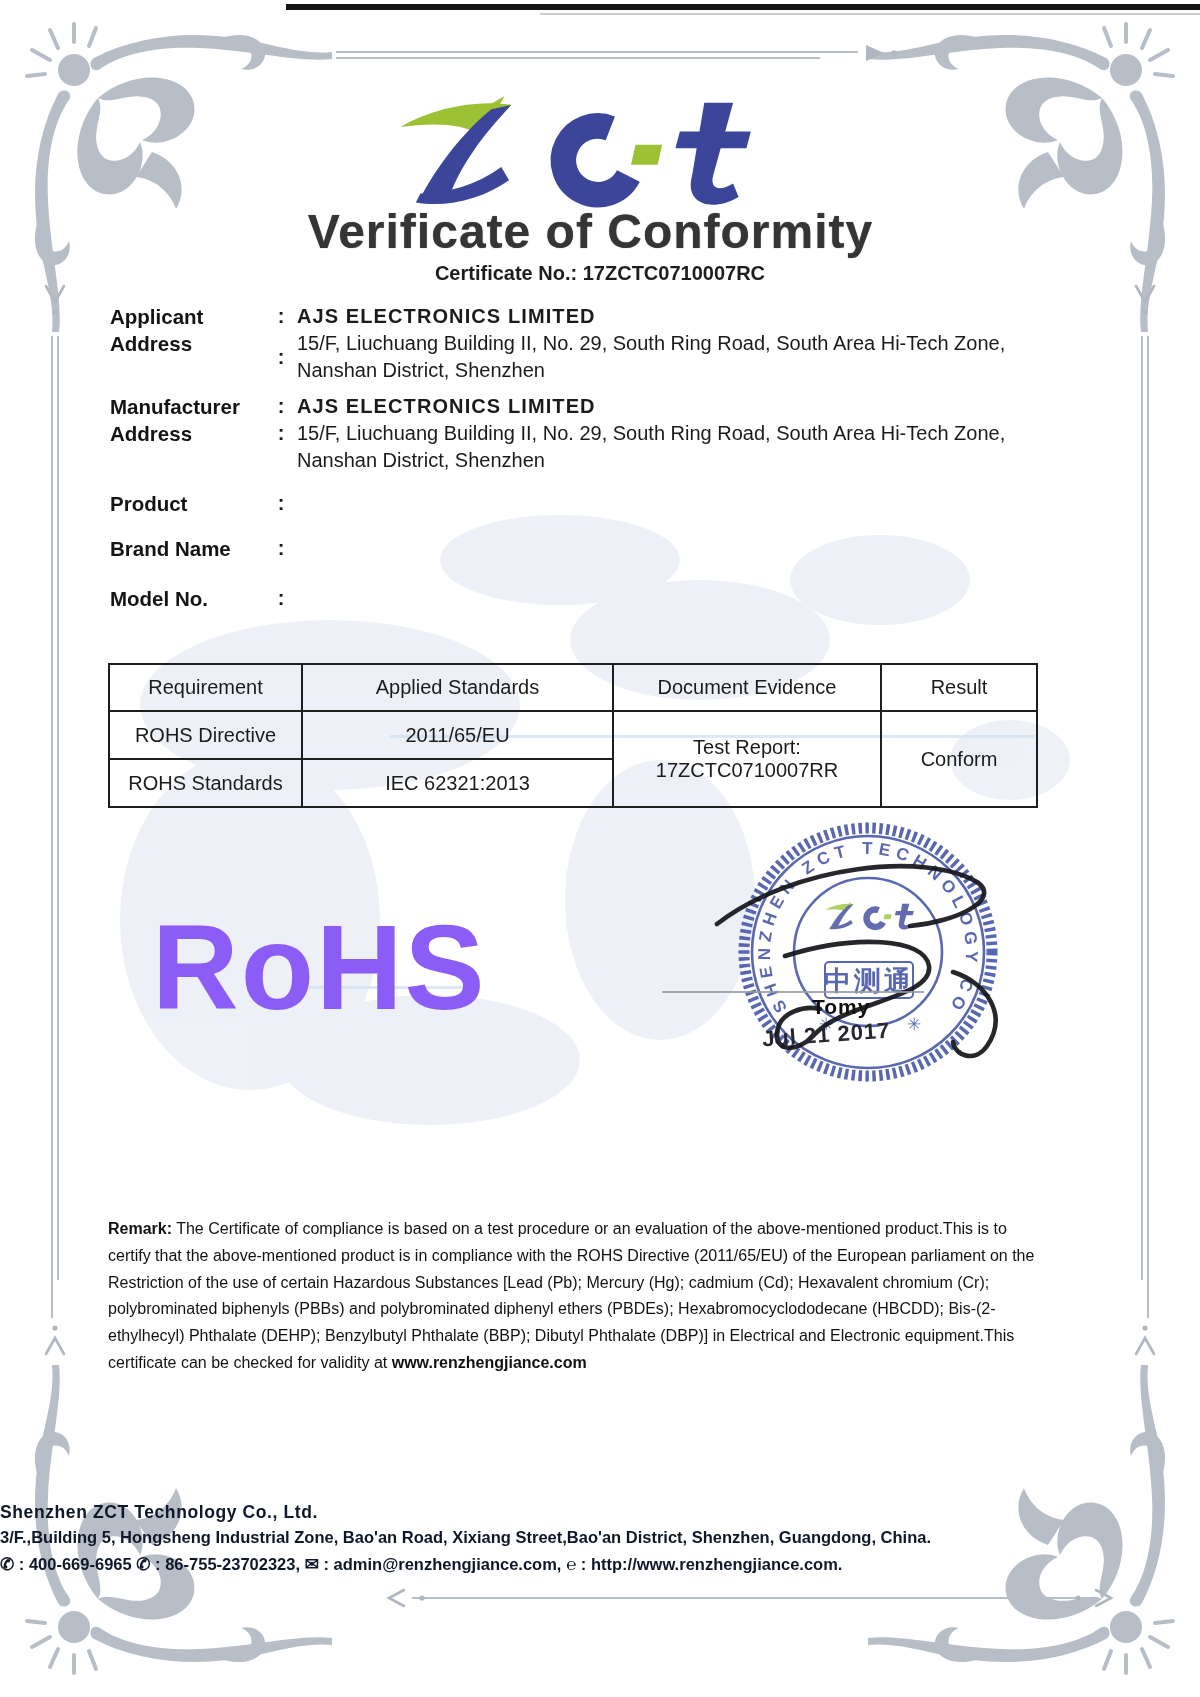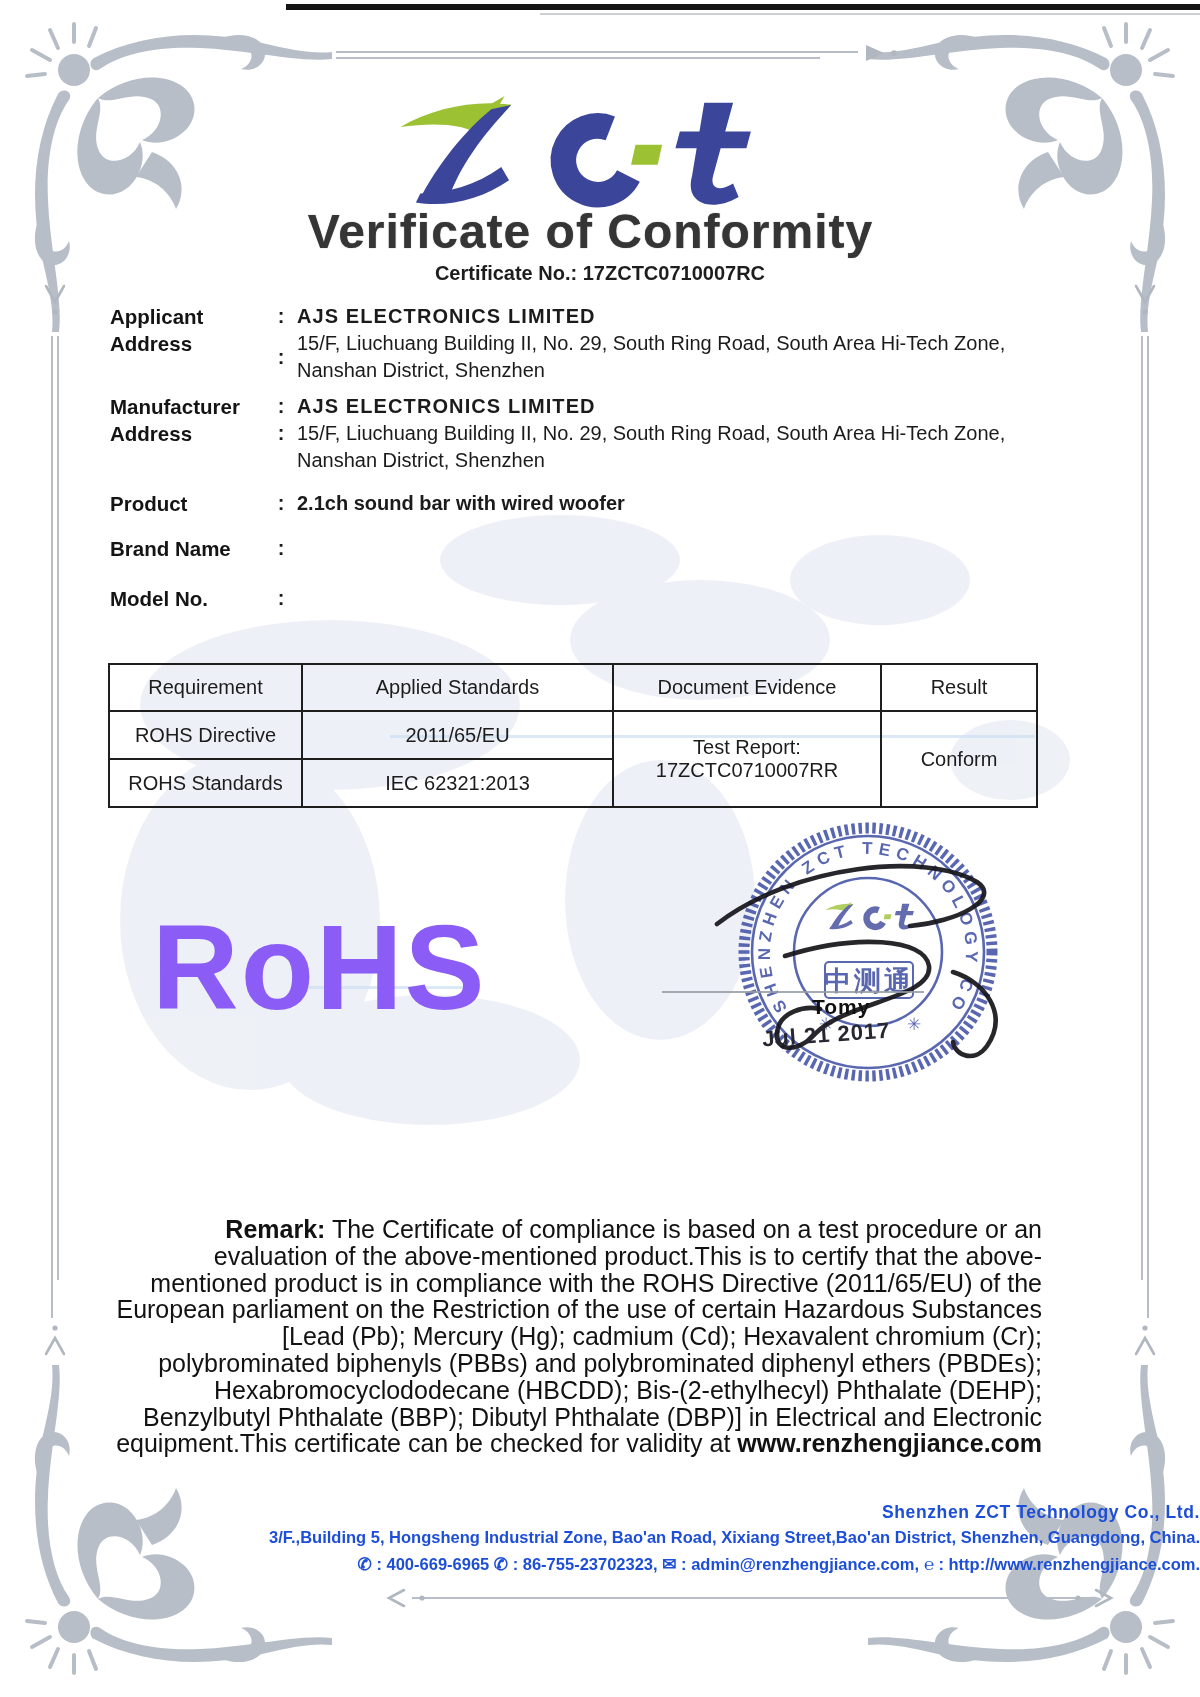--- a/index.html
+++ b/index.html
@@ -46,24 +46,24 @@
   #req-table .d-row{height:48px;}
   
   #rohs-mark{left:152px;top:898px;z-index:4;font-size:120px;font-weight:700;
     color:#8b5cf6;letter-spacing:2px;font-family:"Liberation Sans",sans-serif;}
   #seal-area{left:655px;top:806px;width:430px;height:310px;z-index:4;}
   #sig-line{left:662px;top:991px;width:262px;height:2px;background:#959ca4;opacity:.85;z-index:5;}
   #signer-name{left:812px;top:995px;z-index:6;font-size:21px;font-weight:700;color:#101010;letter-spacing:1px;}
   #sign-date{left:762px;top:1022px;z-index:6;font-size:22px;font-weight:700;color:#272731;
     transform:rotate(-4deg);letter-spacing:1px;}
   
-  #remark{left:108px;top:1216px;width:934px;z-index:5;font-size:25px;line-height:26.8px;color:#121212;text-align:right;}
+  #remark{left:108px;top:1216px;width:934px;z-index:5;font-size:16px;line-height:26.8px;color:#121212;}
   #remark b{font-weight:700;}
   
-  .footer-line{left:0;width:1200px;text-align:right;z-index:5;color:#1d4ed8;}
+  .footer-line{left:0;width:1200px;text-align:left;z-index:5;color:#0f172a;}
   #footer-company{top:1502px;font-size:17.5px;font-weight:700;letter-spacing:.6px;}
   #footer-address{top:1528px;font-size:16.5px;font-weight:700;}
   #footer-contact{top:1554px;font-size:16.5px;font-weight:700;}
   #footer-contact .ico{font-size:17px;}
 </style>
 </head>
 <body>
 
 <svg id="watermark-svg" class="abs" xmlns="http://www.w3.org/2000/svg" width="1200" height="1697">
   <g fill="#e3e8f1" opacity="0.62">
@@ -194,21 +194,20 @@
     <span class="field-value strong">AJS ELECTRONICS LIMITED</span>
   </div>
   <div class="field-row">
     <span class="field-label">Address</span>
     <span class="field-colon">:</span>
     <span class="field-value">15/F, Liuchuang Building II, No. 29, South Ring Road, South Area Hi-Tech Zone, Nanshan District, Shenzhen</span>
   </div>
   <div class="field-row mt16">
     <span class="field-label">Product</span>
     <span class="field-colon">:</span>
-    <span class="field-value" style="font-weight:700">2.1ch sound bar with wired woofer</span>
   </div>
   <div class="field-row mt18">
     <span class="field-label">Brand Name</span>
     <span class="field-colon">:</span>
   </div>
   <div class="field-row mt23">
     <span class="field-label">Model No.</span>
     <span class="field-colon">:</span>
   </div>
 </div>

